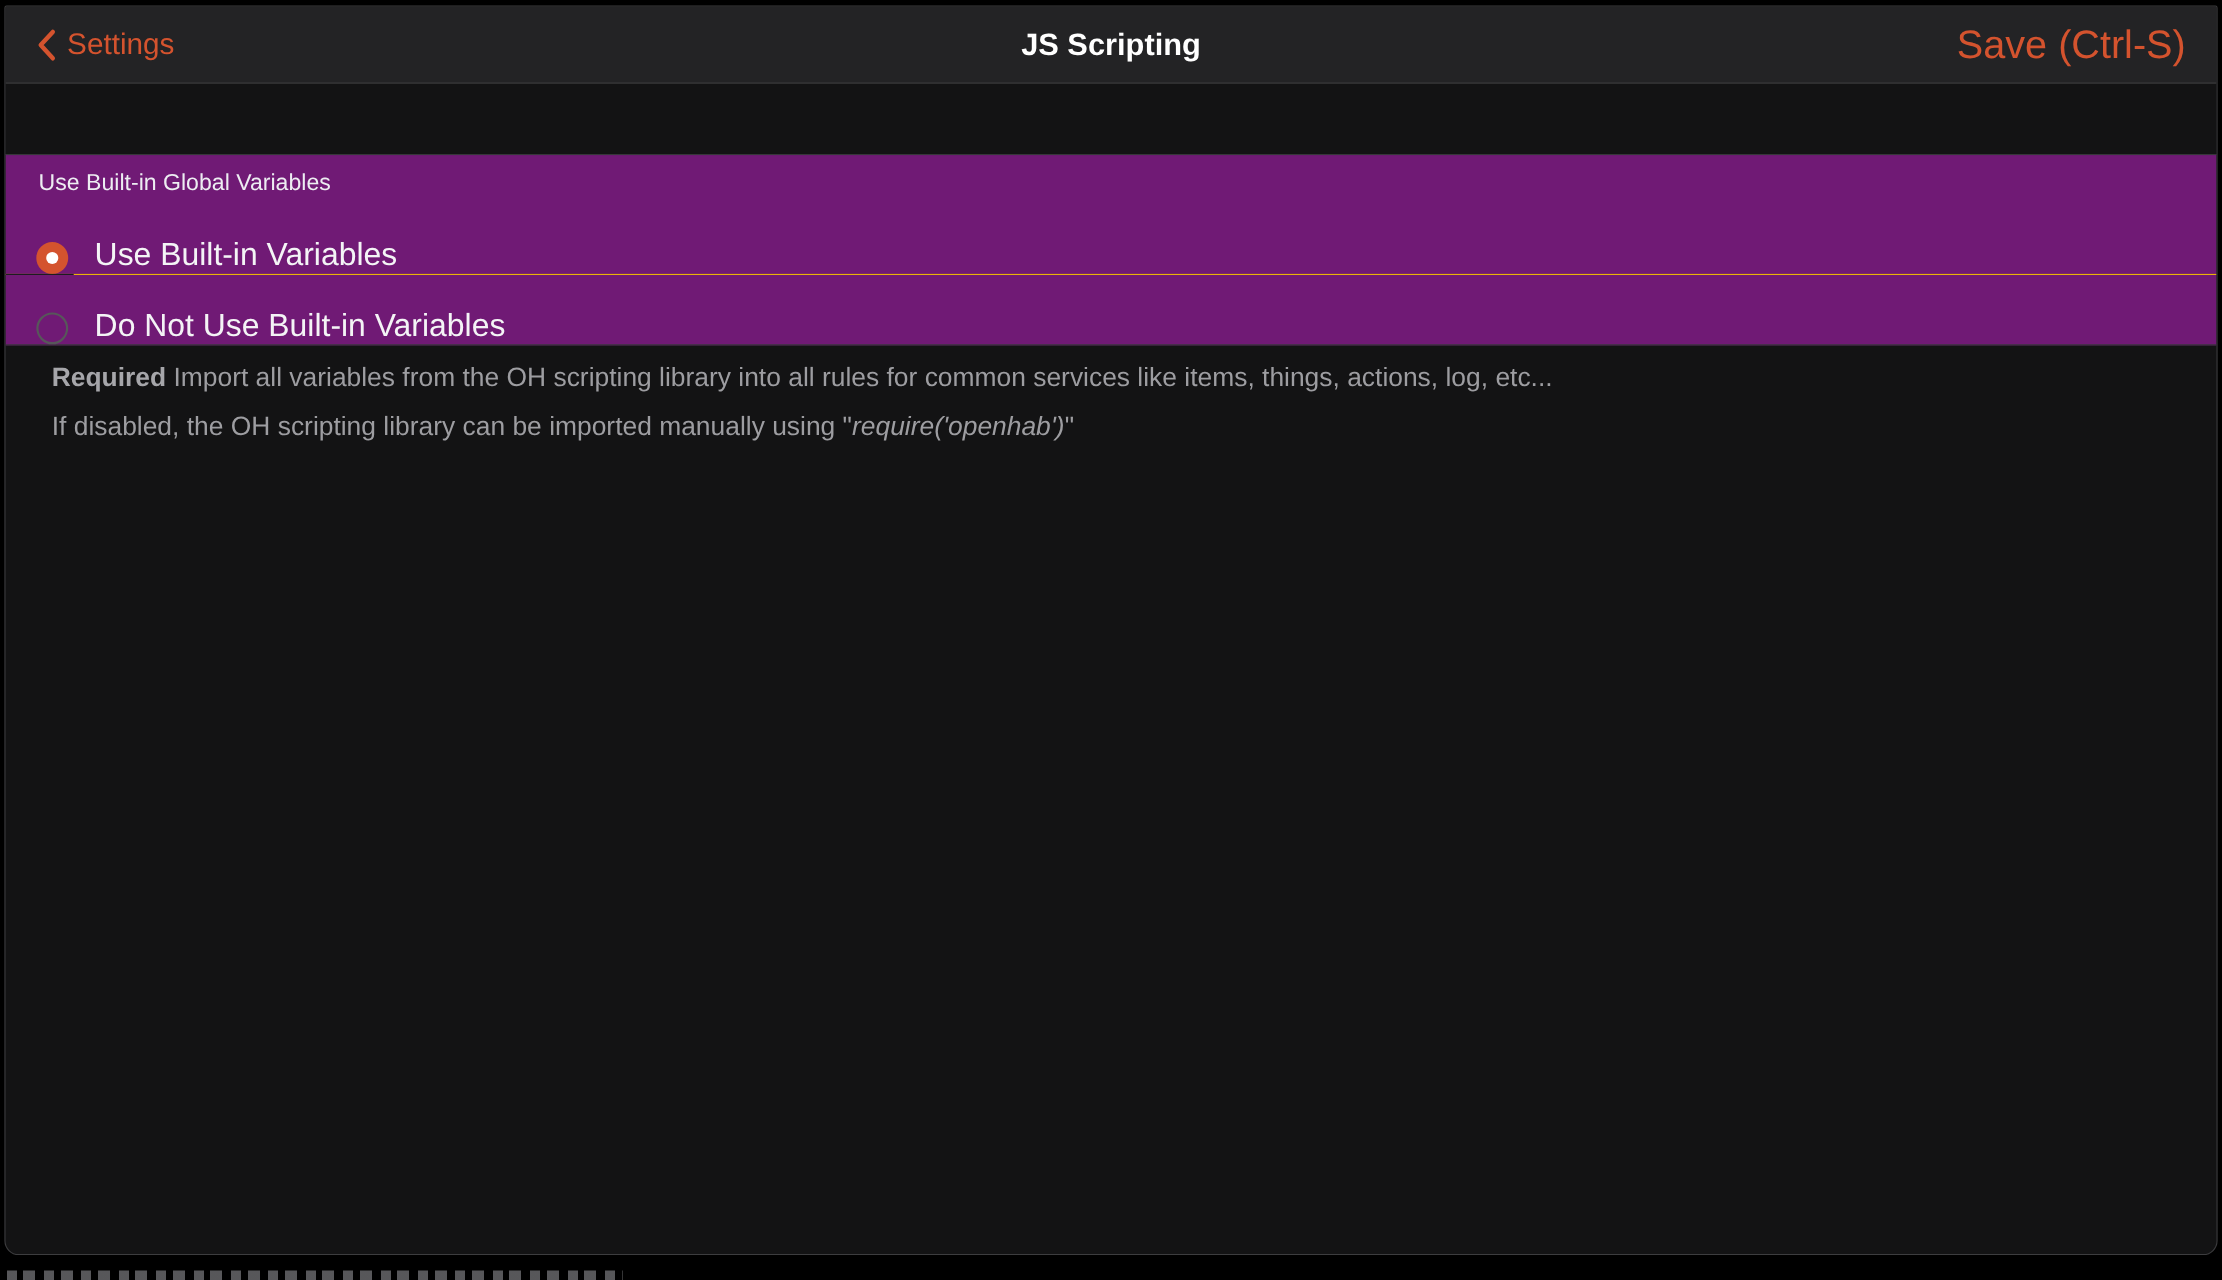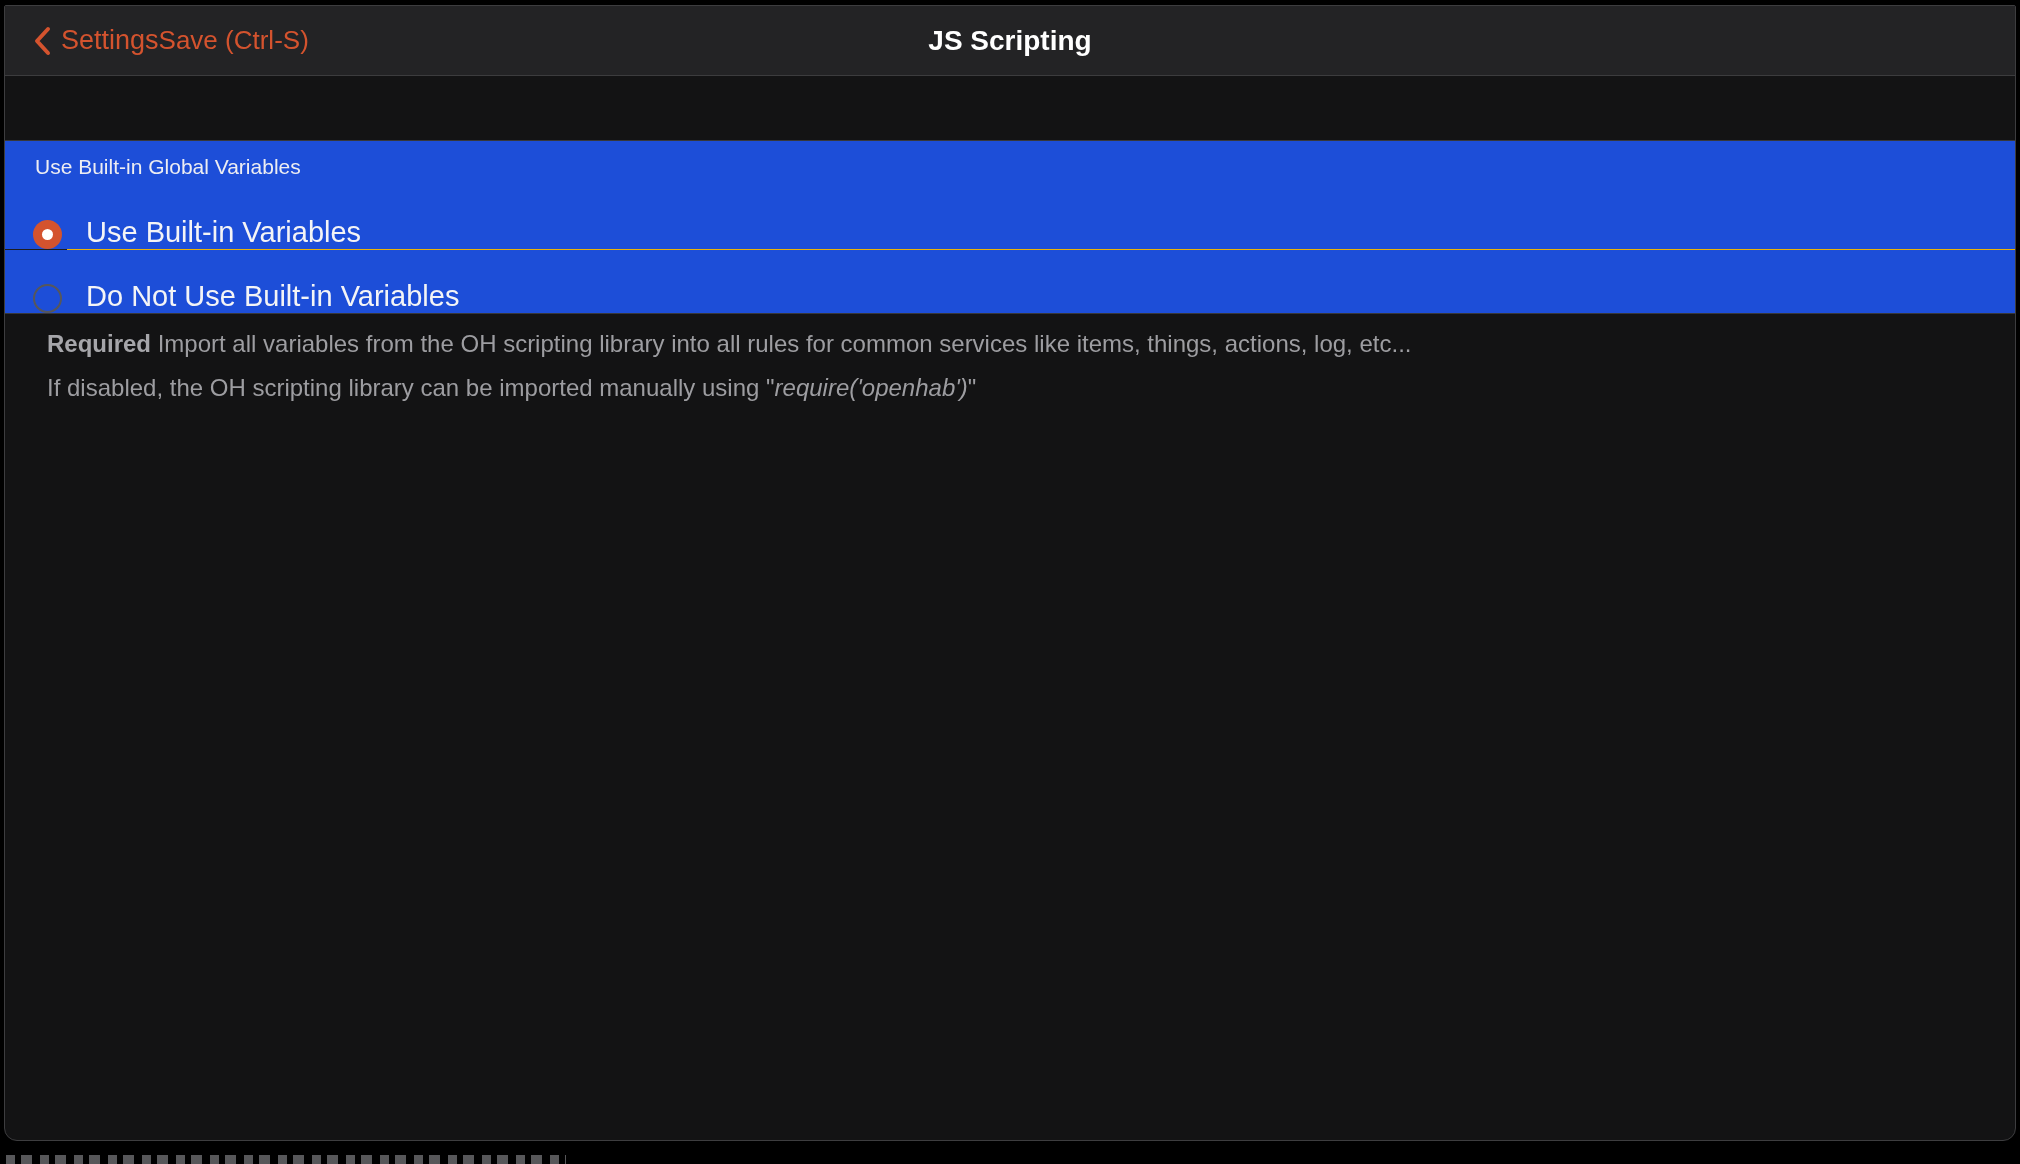--- a/index.html
+++ b/index.html
@@ -9,35 +9,35 @@
   .popup {
     position:absolute; left:4px; top:5px; width:2012px; height:1136px;
     background:#131314; border:1px solid #3d3d3f;
     border-radius:2px 2px 13px 13px; overflow:hidden;
   }
 
   
   .navbar {
     position:relative; height:70px; background:#232325;
     border-bottom:1px solid #3c3c3e;
-    display:flex; align-items:center; 
+    display:flex; align-items:center; justify-content:space-between;
     padding:0 28px;
   }
   .nav-left { display:flex; align-items:center; gap:10px; color:var(--accent,#d4532e);
               font-size:27px; cursor:pointer; }
   .nav-left svg { display:block; }
   .nav-title { position:absolute; left:0; right:0; text-align:center;
                color:#fff; font-size:28px; font-weight:bold; pointer-events:none; }
-  .nav-right { color:var(--accent,#d4532e); font-size:26px; cursor:pointer; z-index:1; }
+  .nav-right { color:var(--accent,#d4532e); font-size:36px; cursor:pointer; z-index:1; }
 
   
   .page-gap { height:64px; background:#131314; }
 
   .list-block {
-    background:#1d4ed8;
+    background:#701a75;
     border-top:1px solid #37373a; border-bottom:1px solid #37373a;
   }
   .group-label {
     padding:14px 30px 6px 30px;
     color:#ededf2; font-size:21px;
   }
   .radio-item {
     display:flex; align-items:flex-end; height:64px; padding-left:28px;
     position:relative; cursor:pointer;
   }

